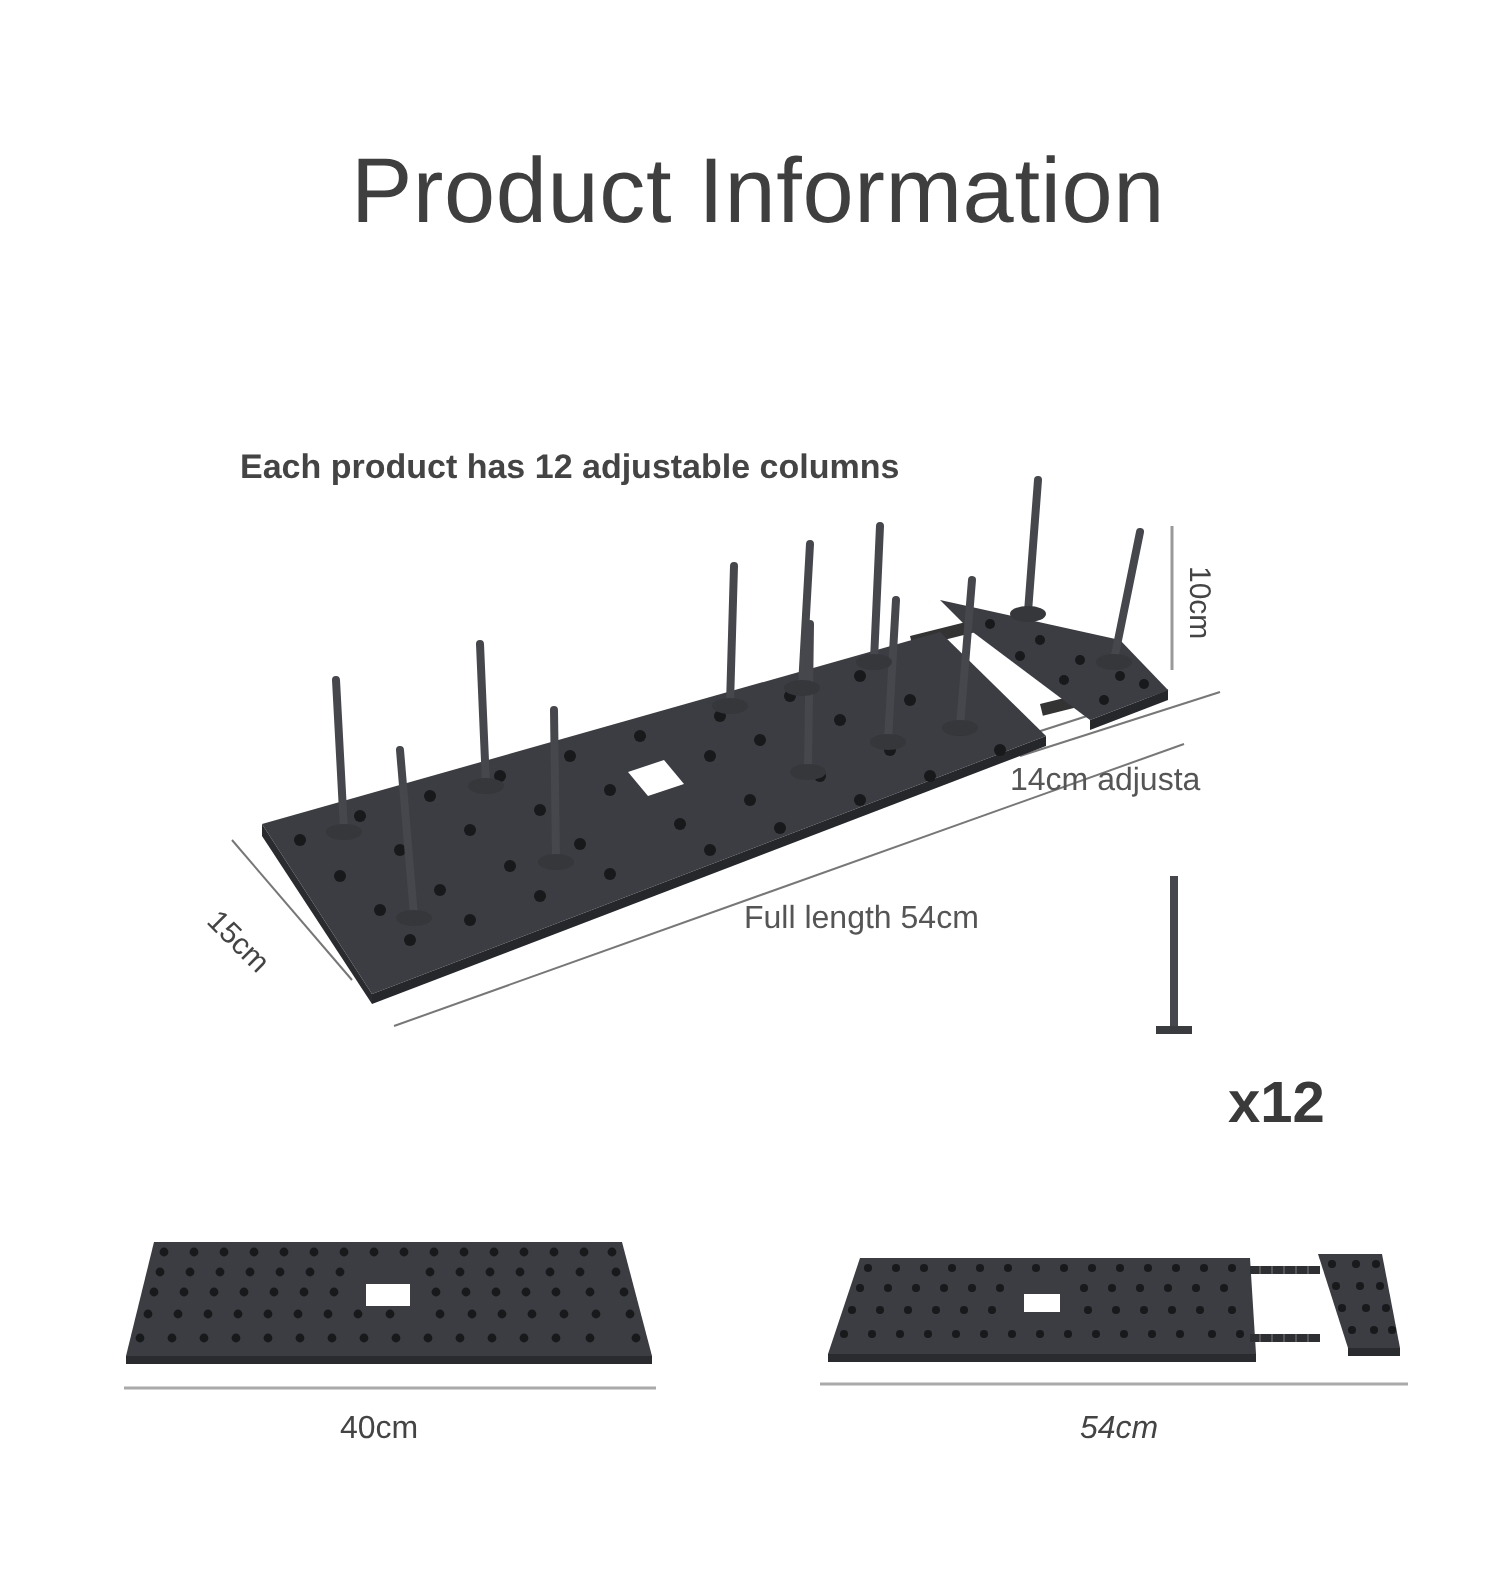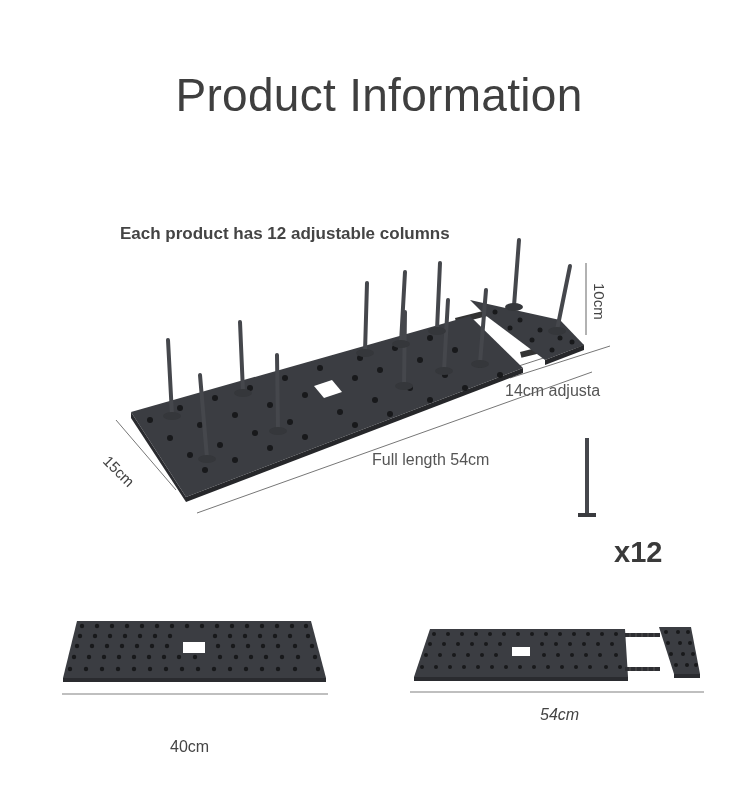--- a/index.html
+++ b/index.html
@@ -5,21 +5,21 @@
   html, body { margin: 0; padding: 0; background: #ffffff; }
   body { width: 750px; height: 798px; position: relative; overflow: hidden; font-family: "Liberation Sans", sans-serif; color: #444; }
   .abs { position: absolute; }
   .title { left: 0; width: 696px; top: 68px; text-align: center; padding-left: 62px; box-sizing: border-box; font-size: 46px; color: #3f3f3f; letter-spacing: 0.3px; }
   .note { left: 120px; top: 224px; font-size: 17px; color: #444; font-weight: bold; }
   .fulllen { left: 372px; top: 451px; font-size: 16px; color: #555; }
   .adj { left: 505px; top: 382px; font-size: 16px; color: #555; width: 131px; overflow: hidden; white-space: nowrap; }
   .h10 { left: 584px; top: 283px; font-size: 15px; color: #444; transform-origin: left top; transform: translate(24px, 0) rotate(90deg); }
   .w15 { left: 112px; top: 452px; font-size: 15px; color: #444; transform: rotate(45deg); transform-origin: left top; }
   .x12 { left: 614px; top: 502px; font-size: 29px; font-weight: bold; color: #3a3a3a; margin-top: 34px; }
-  .cap40 { left: 170px; top: 706px; font-size: 16px; color: #444; margin-top: 32px; }
+  .cap40 { left: 170px; top: 706px; font-size: 16px; color: #444; }
   .cap54 { left: 540px; top: 706px; font-size: 16px; color: #444; font-style: italic; }
   svg { position: absolute; overflow: visible; }
 </style>
 </head>
 <body>
 
 <div class="abs title">Product Information</div>
 <div class="abs note">Each product has 12 adjustable columns</div>
 
 <svg width="750" height="798" viewBox="0 0 750 798" style="left:0;top:0;">

